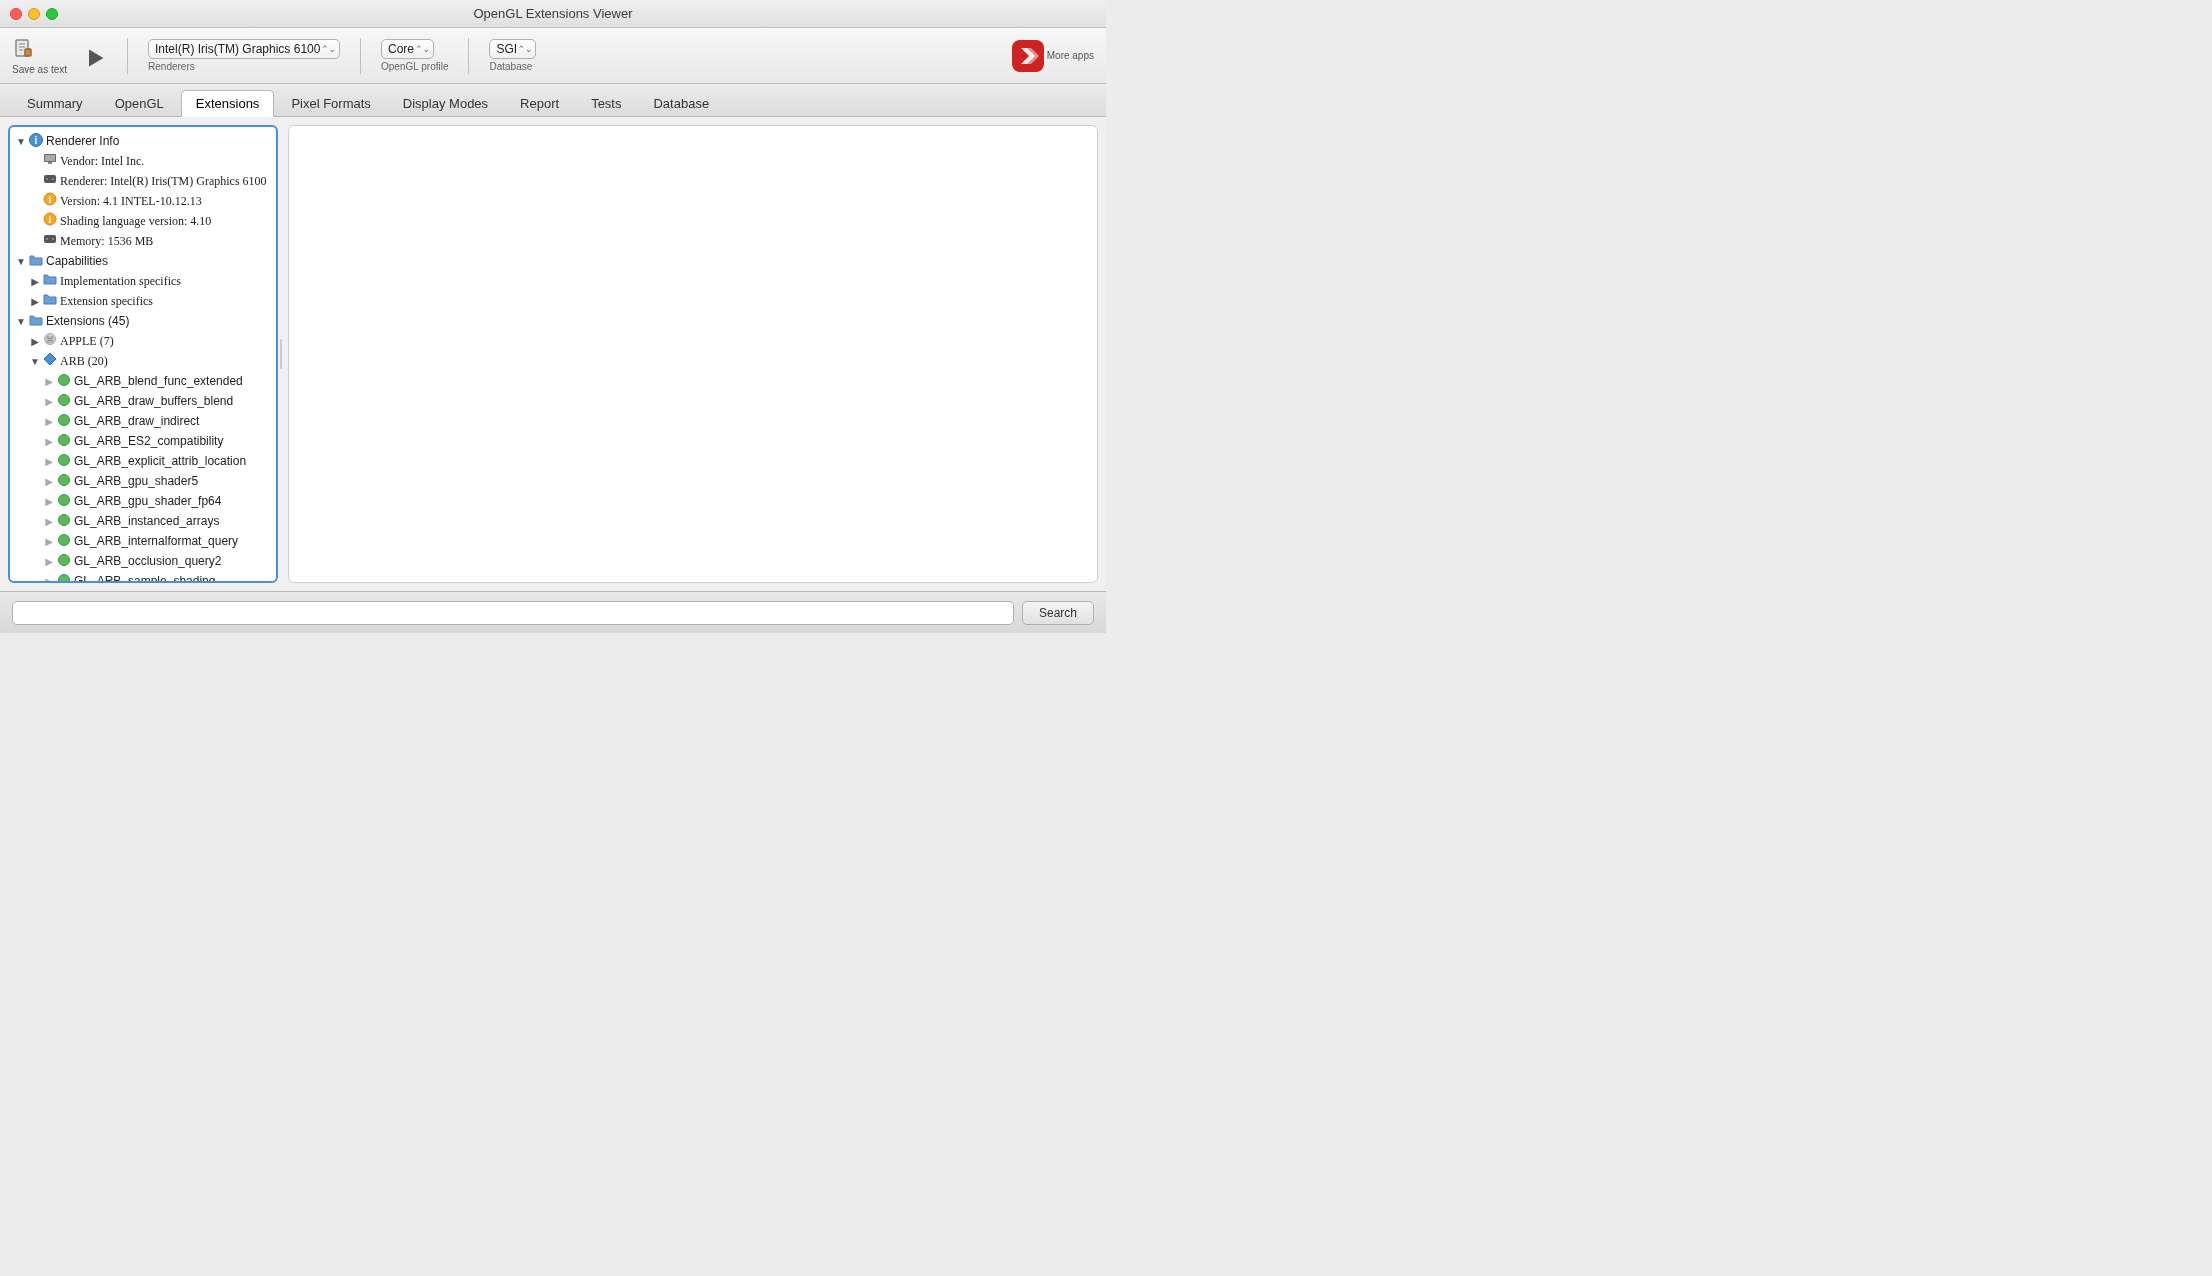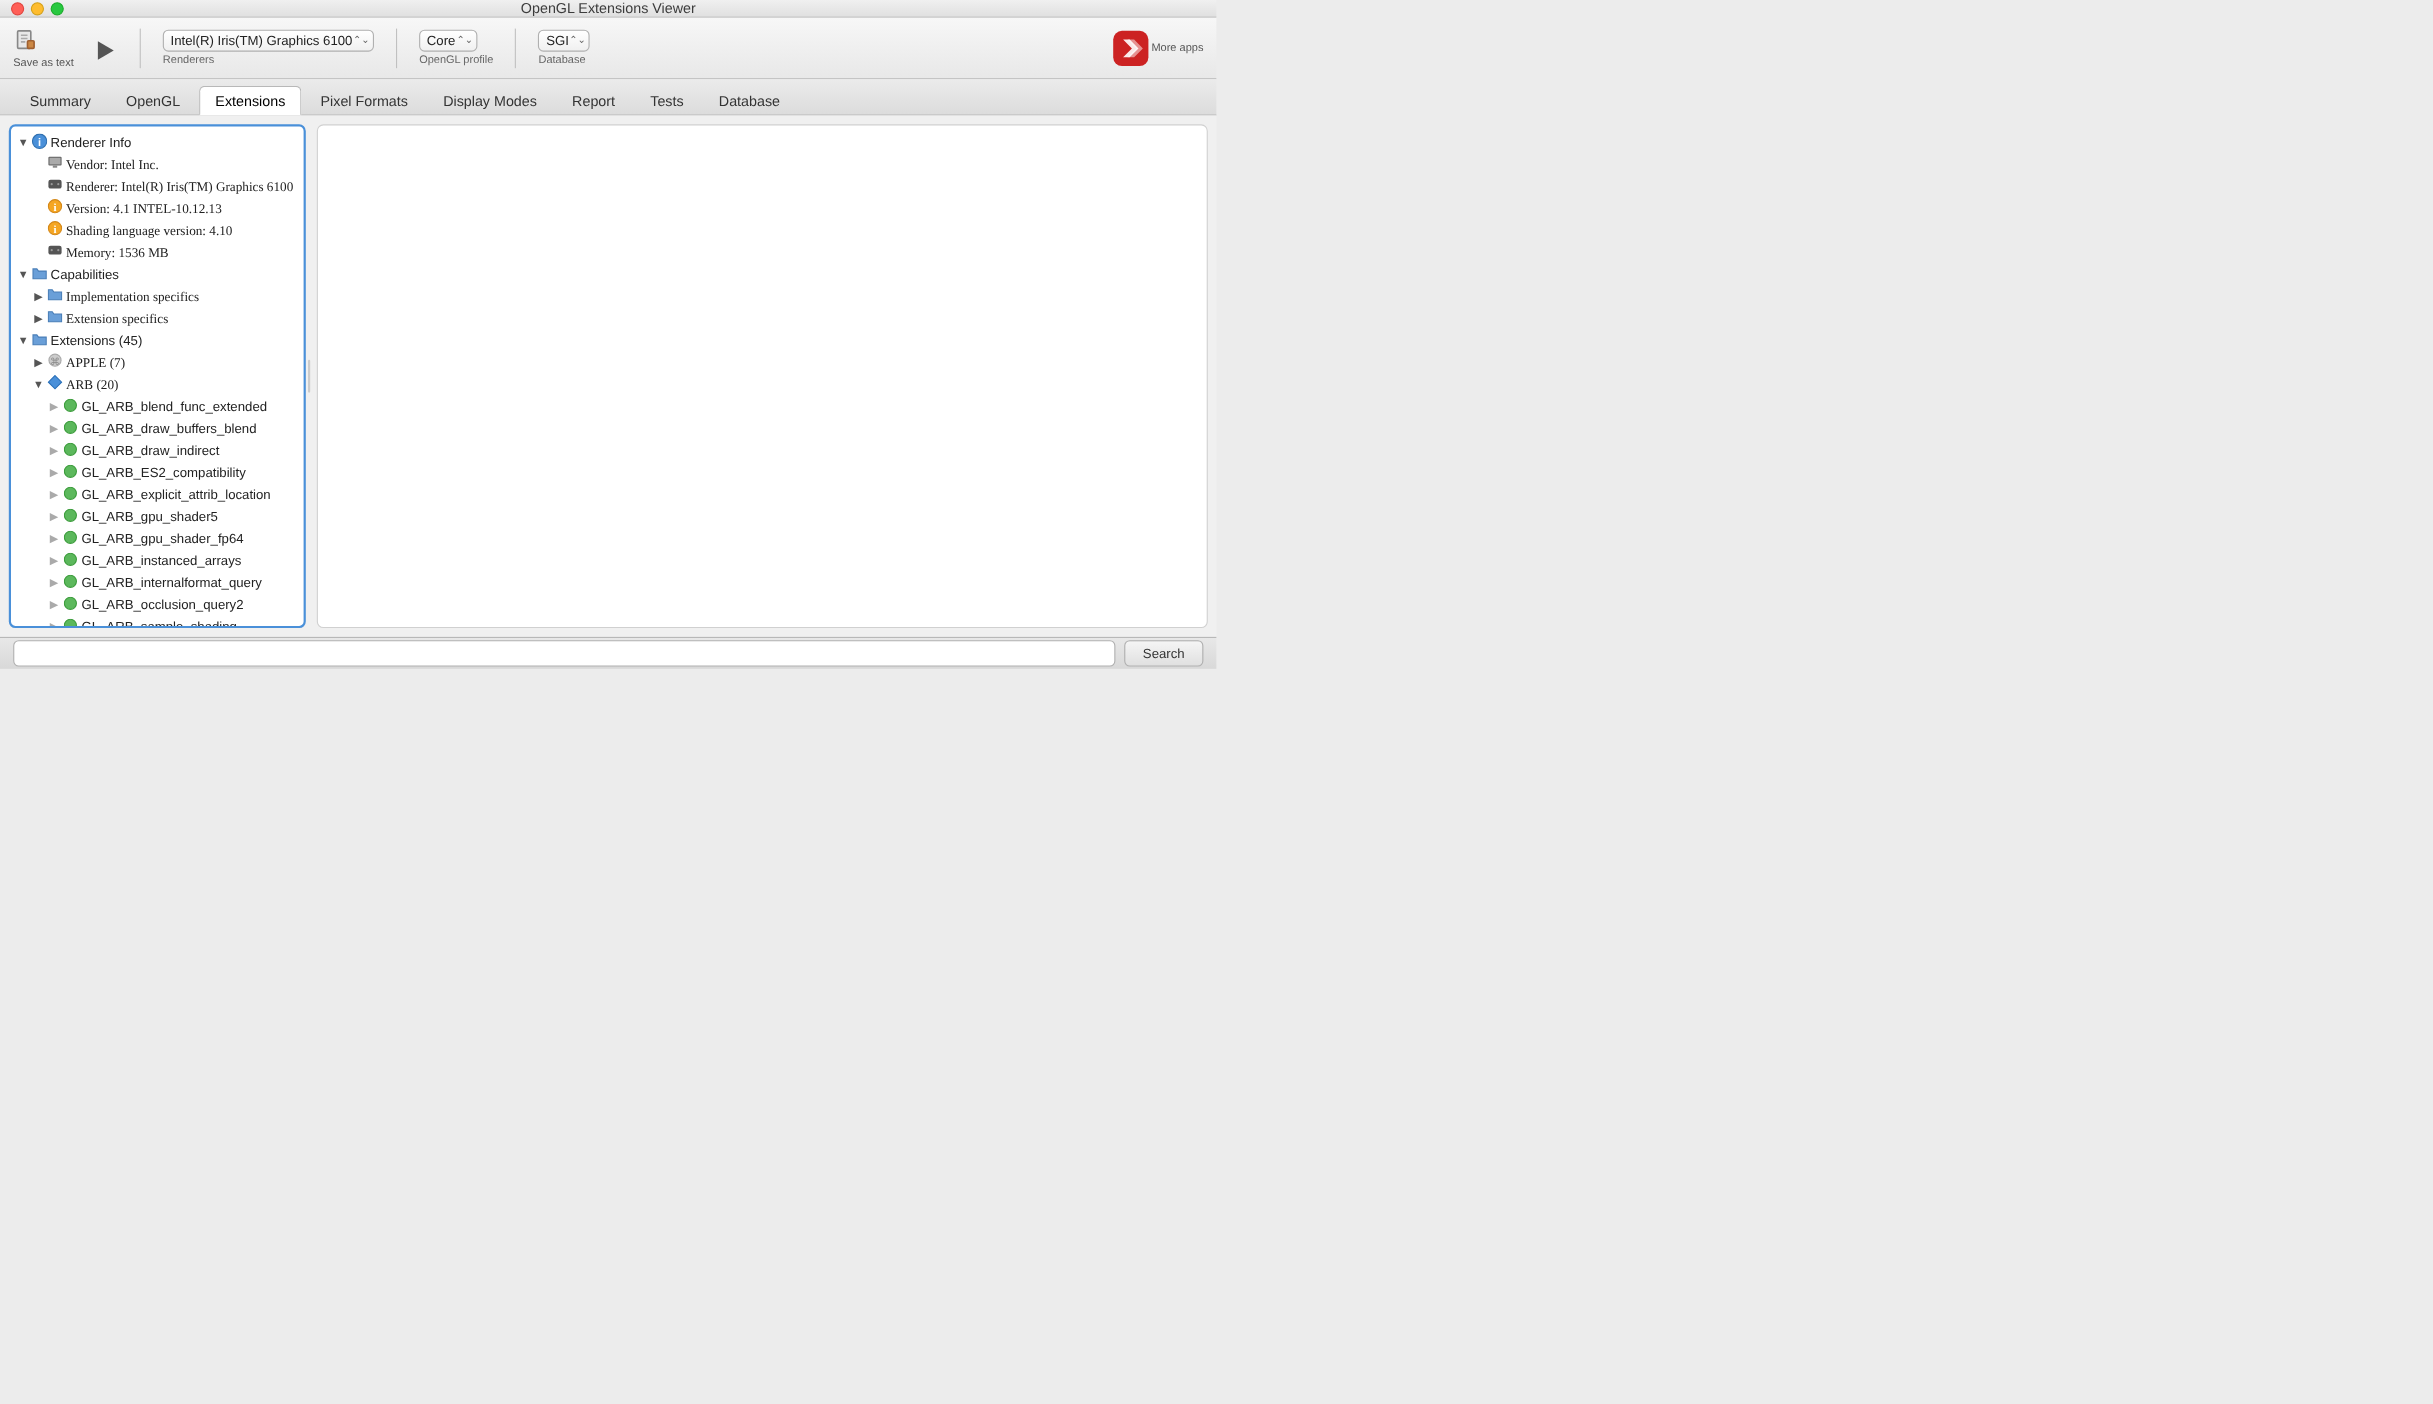--- a/index.html
+++ b/index.html
@@ -9,21 +9,21 @@
       background: #ececec;
       width: 1106px;
       height: 638px;
       overflow: hidden;
       user-select: none;
     }
 
     
     .titlebar {
       background: linear-gradient(to bottom, #f0f0f0, #e0e0e0);
-      height: 16px;
+      height: 28px;
       display: flex;
       align-items: center;
       justify-content: center;
       border-bottom: 1px solid #c0c0c0;
       position: relative;
     }
     .titlebar-buttons {
       position: absolute;
       left: 10px;
       display: flex;
@@ -250,21 +250,21 @@
       color: #222;
     }
 
     
     .indent-0 { padding-left: 4px; }
     .indent-1 { padding-left: 18px; font-family: Liberation Serif, serif; }
     .indent-2 { padding-left: 32px; }
 
     
     .bottom-bar {
-      height: 29px;
+      height: 42px;
       background: linear-gradient(to bottom, #e8e8e8, #d8d8d8);
       border-top: 1px solid #b8b8b8;
       display: flex;
       align-items: center;
       padding: 0 12px;
       gap: 8px;
     }
     .search-field {
       flex: 1;
       height: 24px;

